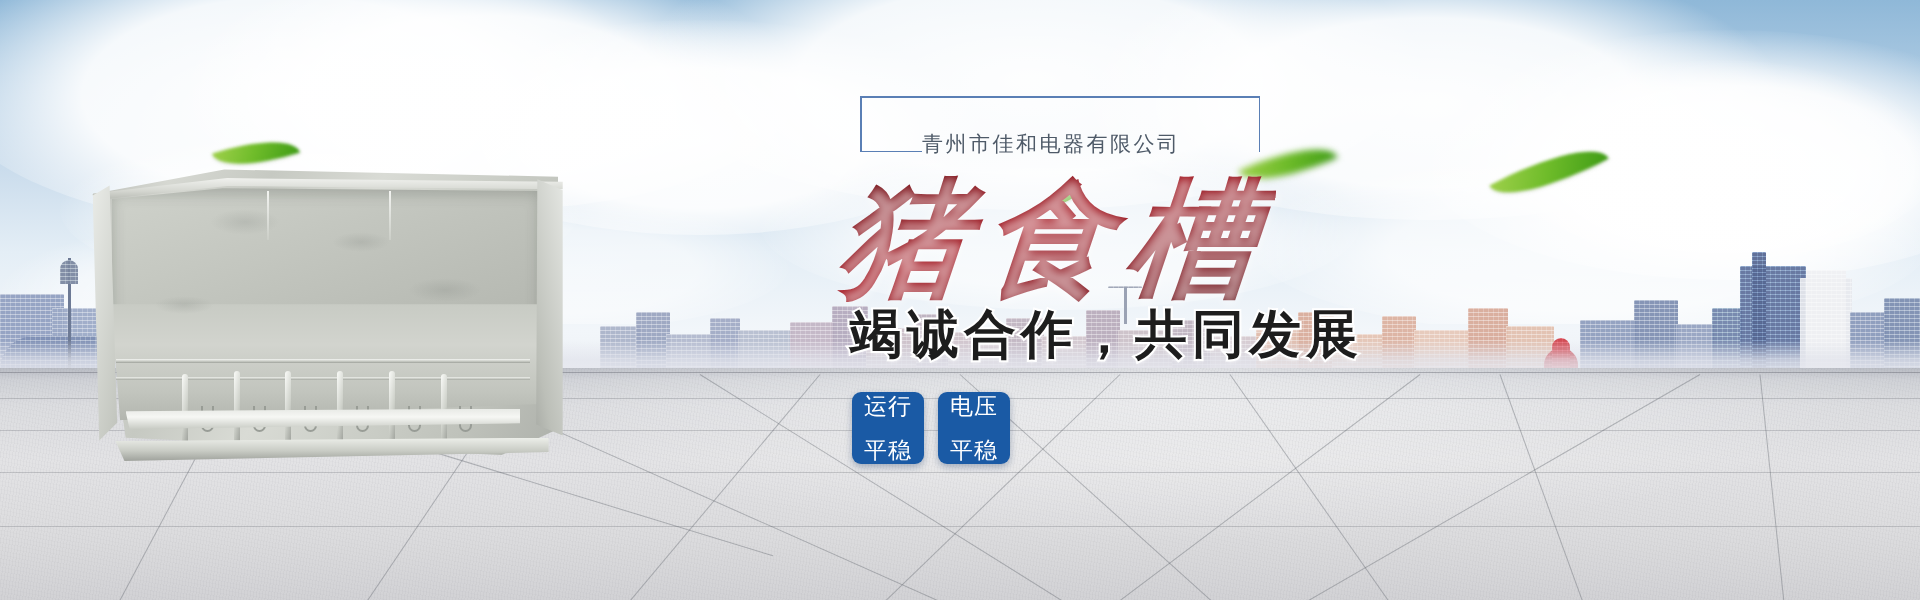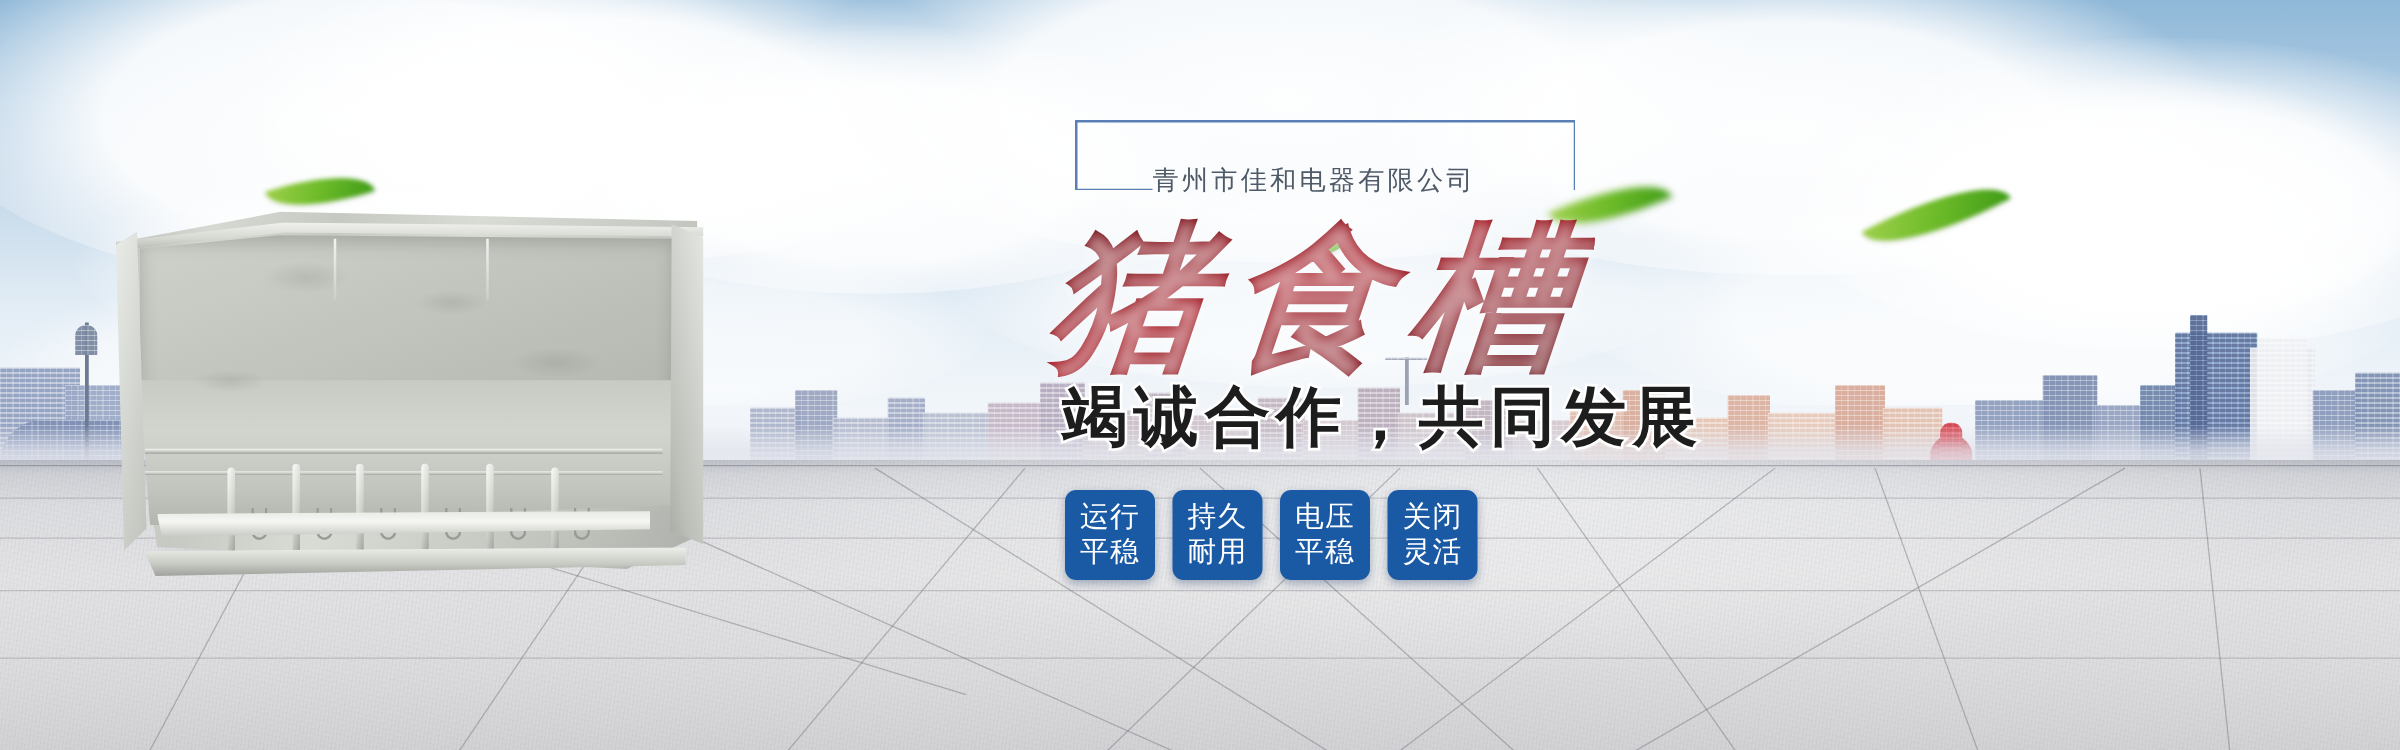--- a/index.html
+++ b/index.html
@@ -144,21 +144,21 @@
     font-family:"DejaVu Sans","Liberation Sans",sans-serif;
     color:#1d1d1d;
     -webkit-text-stroke:4px #ffffff; paint-order:stroke fill;
     text-shadow:0 2px 4px rgba(255,255,255,.9);
     white-space:nowrap;
   }
 
   .badges { position:absolute; left:-8px; top:296px; display:flex; gap:14px; }
   .badge {
     width:72px; height:72px; border-radius:9px; background:#1a5aa5;
-    display:flex; flex-direction:column; align-items:center; justify-content:center;
+    display:flex; flex-direction:column; align-items:center; justify-content:space-between;
     color:#ffffff; font-size:23px; line-height:1.22; letter-spacing:1px;
     font-family:"DejaVu Sans","Liberation Sans",sans-serif;
     box-shadow:0 3px 7px rgba(20,50,95,.32);
   }
   .badge span { display:block; white-space:nowrap; }
 </style>
 </head>
 <body>
 
 <div id="banner">
@@ -315,27 +315,19 @@
     <div class="bigtitle">猪食槽</div>
 
     <div class="subtitle">竭诚合作，共同发展</div>
 
     <div class="badges">
       <div class="badge">
         <span>运行</span>
         <span>平稳</span>
       </div>
       <div class="badge">
-        <span>持久</span>
-        <span>耐用</span>
-      </div>
-      <div class="badge">
         <span>电压</span>
         <span>平稳</span>
       </div>
-      <div class="badge">
-        <span>关闭</span>
-        <span>灵活</span>
-      </div>
     </div>
 
   </div>
 </div>
 
 </body></html>

